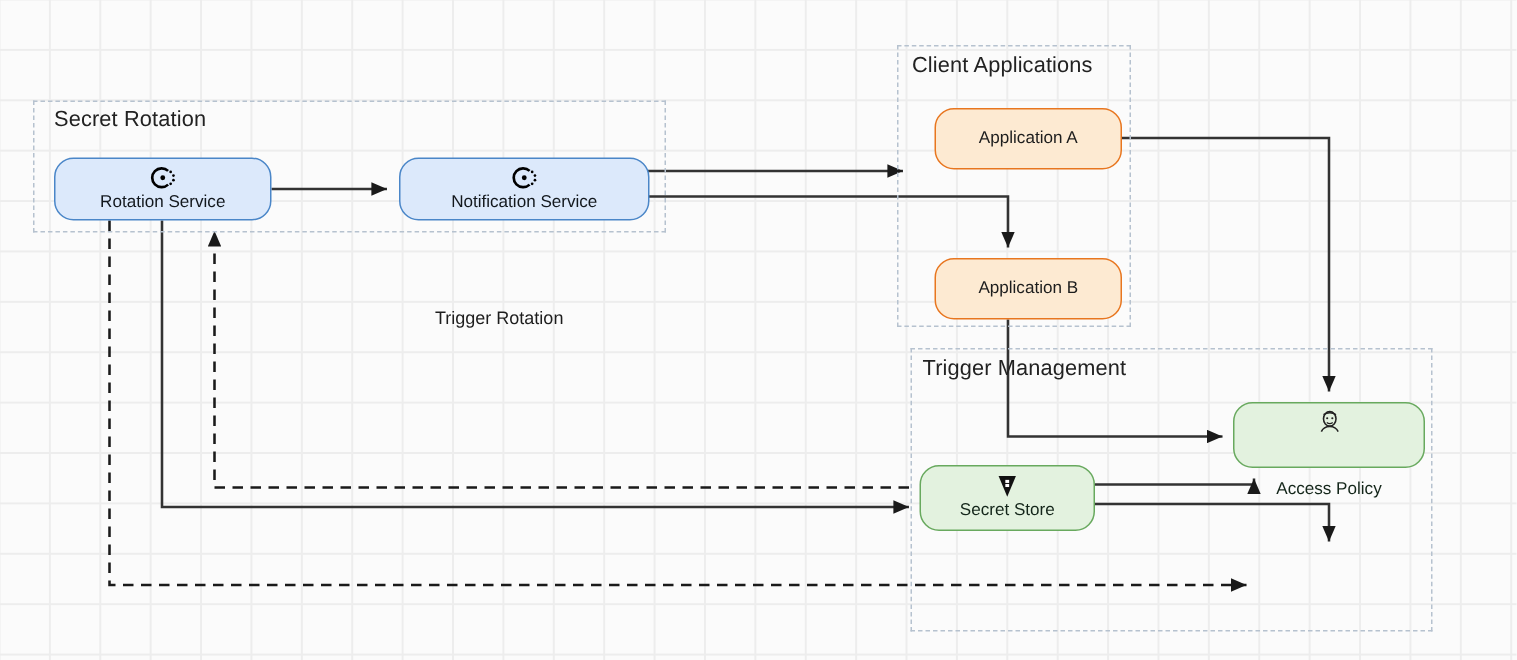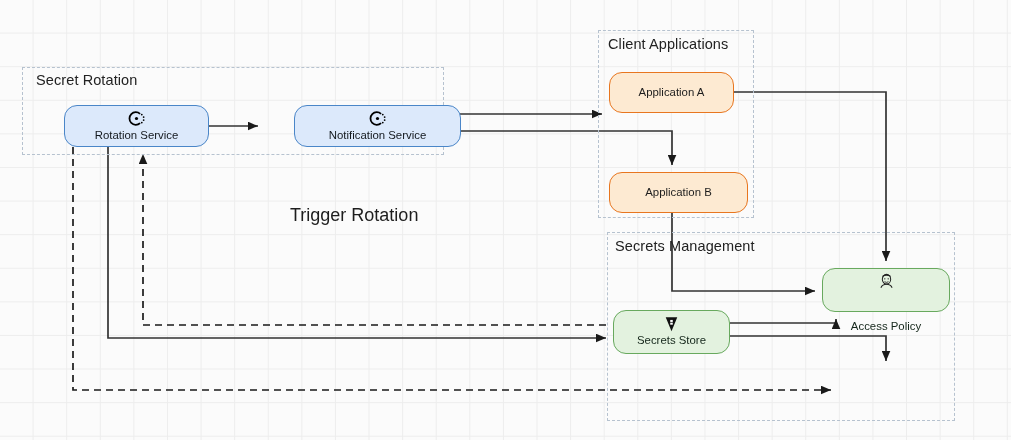--- a/index.html
+++ b/index.html
@@ -50,29 +50,29 @@
     font-size:11.4px;
     color:#1d1d1d;
     line-height:1.1;
     white-space:nowrap;
   }
   .node .ico{
     height:19px;width:22px;
     display:flex;align-items:center;justify-content:center;
     margin-bottom:1px;
   }
-  .node.blue{background:#dce9fb;border-color:#4a86c8;margin-left:28px;}
+  .node.blue{background:#dce9fb;border-color:#4a86c8;}
   .node.blue .label{color:#13181d;}
-  .node.orange{background:#fdead2;border-color:#e8761f;}
+  .node.orange{background:#fdead2;border-color:#e8761f;margin-left:14px;}
   .node.green{background:#e3f2df;border-color:#68a95e;}
   .node.green .label{color:#14261a;}
 
   .free-label{
     position:absolute;
-    font-size:18px;
+    font-size:12px;
     color:#1d1d1d;
     white-space:nowrap;
   }
 </style>
 </head>
 <body>
 
 <div id="canvas">
 
   <svg class="edge-layer" viewBox="0 0 1011 440">
@@ -112,21 +112,21 @@
     </g>
   </svg>
 
   <div class="group" style="left:22px;top:67px;width:422px;height:88px;"></div>
   <div class="group-label" style="left:36px;top:72px;">Secret Rotation</div>
 
   <div class="group" style="left:598px;top:30px;width:156px;height:188px;"></div>
   <div class="group-label" style="left:608px;top:36px;">Client Applications</div>
 
   <div class="group" style="left:607px;top:232px;width:348px;height:189px;"></div>
-  <div class="group-label" style="left:615px;top:238px;">Secrets Management</div>
+  <div class="group-label" style="left:615px;top:238px;">Trigger Management</div>
 
   <div class="node blue" style="left:36px;top:105px;width:145px;height:42px;">
     <span class="ico">
       <svg width="17" height="17" viewBox="0 0 20 20">
         <path d="M14.2,4.6 A7.4,7.4 0 1 0 14.2,15.4" fill="none" stroke="#000" stroke-width="2.1"></path>
         <circle cx="10" cy="10" r="1.9" fill="#000"></circle>
         <circle cx="16.2" cy="5.4" r="1.05" fill="#000"></circle>
         <circle cx="18.4" cy="8.3" r="1.05" fill="#000"></circle>
         <circle cx="18.4" cy="11.9" r="1.05" fill="#000"></circle>
         <circle cx="16.2" cy="14.8" r="1.05" fill="#000"></circle>
@@ -146,21 +146,21 @@
         <circle cx="16.2" cy="14.8" r="1.05" fill="#000"></circle>
       </svg>
     </span>
     <span class="label">Notification Service</span>
   </div>
 
   <div class="node orange" style="left:609px;top:72px;width:125px;height:41px;justify-content:center;padding-top:0;">
     <span class="label">Application A</span>
   </div>
 
-  <div class="node orange" style="left:609px;top:172px;width:139px;height:41px;justify-content:center;padding-top:0;">
+  <div class="node orange" style="left:609px;top:172px;width:125px;height:41px;justify-content:center;padding-top:0;">
     <span class="label">Application B</span>
   </div>
 
   <div class="node green" style="left:822px;top:268px;width:128px;height:44px;gap:28px;">
     <span class="ico">
       <svg width="19" height="19" viewBox="0 0 20 20">
         <ellipse cx="10" cy="7.6" rx="4.4" ry="5.1" fill="none" stroke="#222" stroke-width="1.1"></ellipse>
         <circle cx="8.2" cy="7.2" r="0.75" fill="#222"></circle>
         <circle cx="11.8" cy="7.2" r="0.75" fill="#222"></circle>
         <path d="M7.9,10.2 q2.1,1.5 4.2,0" fill="none" stroke="#222" stroke-width="0.9"></path>
@@ -172,19 +172,19 @@
   </div>
 
   <div class="node green" style="left:613px;top:310px;width:117px;height:44px;">
     <span class="ico">
       <svg width="17" height="18" viewBox="0 0 20 20">
         <path d="M3.2,2.2 L16.8,2.2 L10,18.4 z" fill="#111"></path>
         <rect x="8.5" y="5.2" width="3" height="2.4" fill="#fff"></rect>
         <rect x="8.5" y="8.4" width="3" height="2.4" fill="#fff"></rect>
       </svg>
     </span>
-    <span class="label">Secrets Store</span>
+    <span class="label">Secret Store</span>
   </div>
 
 
   <div class="free-label" style="left:290px;top:205px;">Trigger Rotation</div>
 
 </div>
 
 </body></html>

